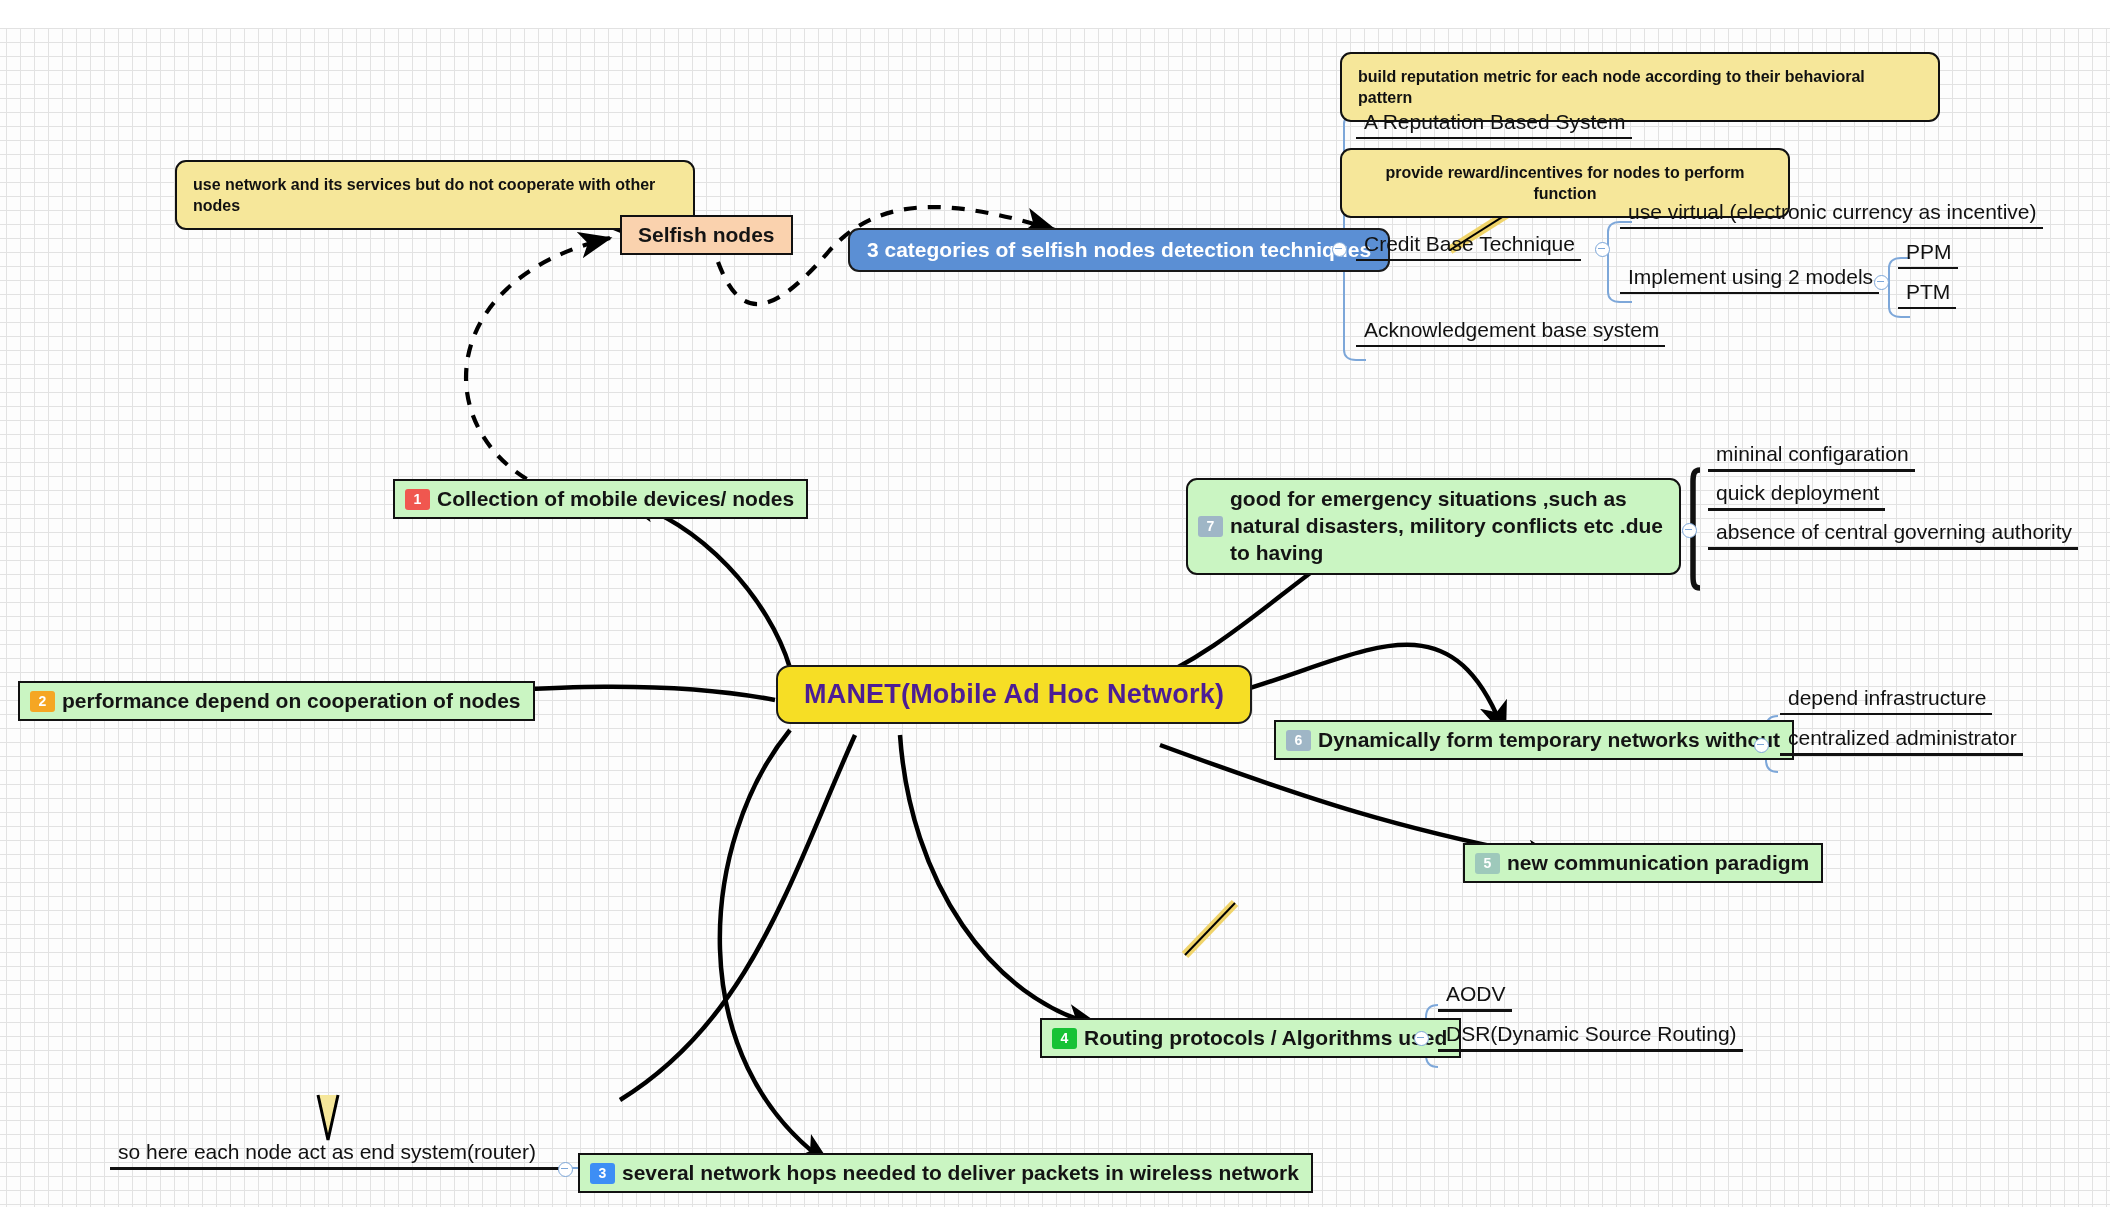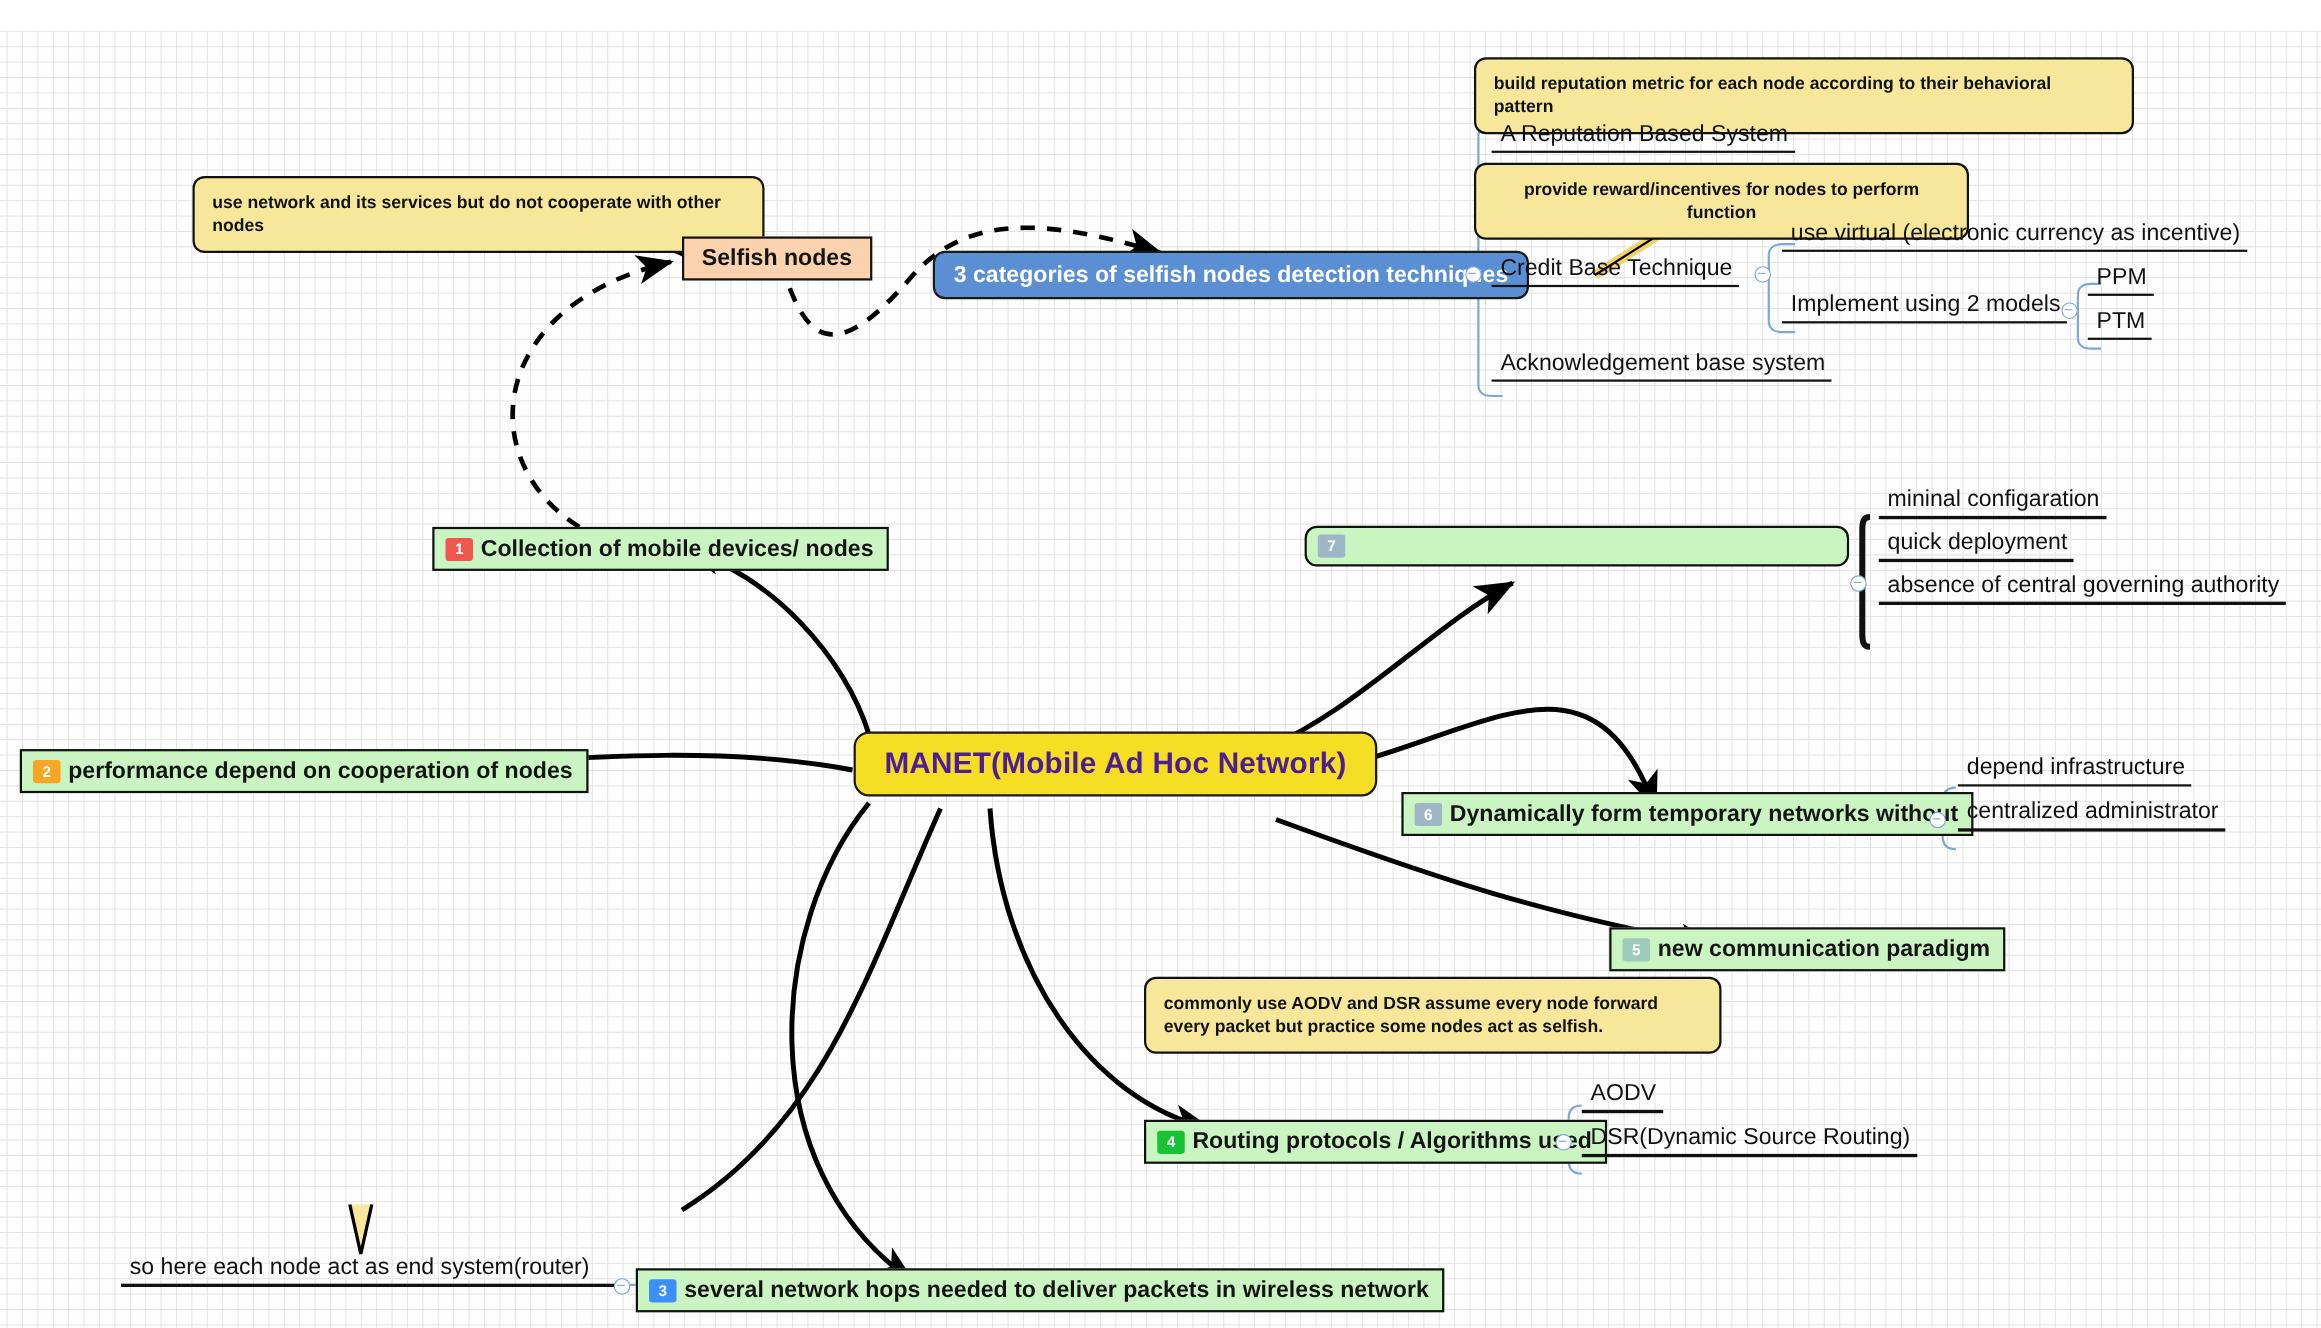--- a/index.html
+++ b/index.html
@@ -232,20 +232,21 @@
     <span>Collection of mobile devices/ nodes</span>
   </div>
 
   <div class="node green" style="left:18px;top:681px;">
     <span class="badge b2">2</span>
     <span>performance depend on cooperation of nodes</span>
   </div>
 
   <div class="node green round two-line" style="left:1186px;top:478px;width:495px;">
     <span class="badge b7">7</span>
+    <span>good for emergency situations ,such as natural disasters, militory conflicts etc .due to having</span>
   </div>
   <div class="collapser" style="left:1682px;top:523px;"></div>
 
   <div class="node plain thick" style="left:1708px;top:442px;">mininal configaration</div>
   <div class="node plain thick" style="left:1708px;top:481px;">quick deployment</div>
   <div class="node plain thick" style="left:1708px;top:520px;">absence of central governing authority</div>
 
   <div class="node green" style="left:1274px;top:720px;">
     <span class="badge b6">6</span>
     <span>Dynamically form temporary networks without</span>
@@ -253,21 +254,20 @@
   <div class="collapser" style="left:1754px;top:738px;"></div>
 
   <div class="node plain" style="left:1780px;top:686px;">depend infrastructure</div>
   <div class="node plain thick" style="left:1780px;top:726px;">centralized administrator</div>
 
   <div class="node green" style="left:1463px;top:843px;">
     <span class="badge b5">5</span>
     <span>new communication paradigm</span>
   </div>
 
-  <div class="node callout" style="left:1040px;top:888px;width:525px;">commonly use AODV and DSR assume every node forward every packet but practice some nodes act as selfish.</div>
 
   <div class="node green" style="left:1040px;top:1018px;">
     <span class="badge b4">4</span>
     <span>Routing protocols / Algorithms used</span>
   </div>
   <div class="collapser" style="left:1414px;top:1031px;"></div>
 
   <div class="node plain thick" style="left:1438px;top:982px;">AODV</div>
   <div class="node plain thick" style="left:1438px;top:1022px;">DSR(Dynamic Source Routing)</div>
 

